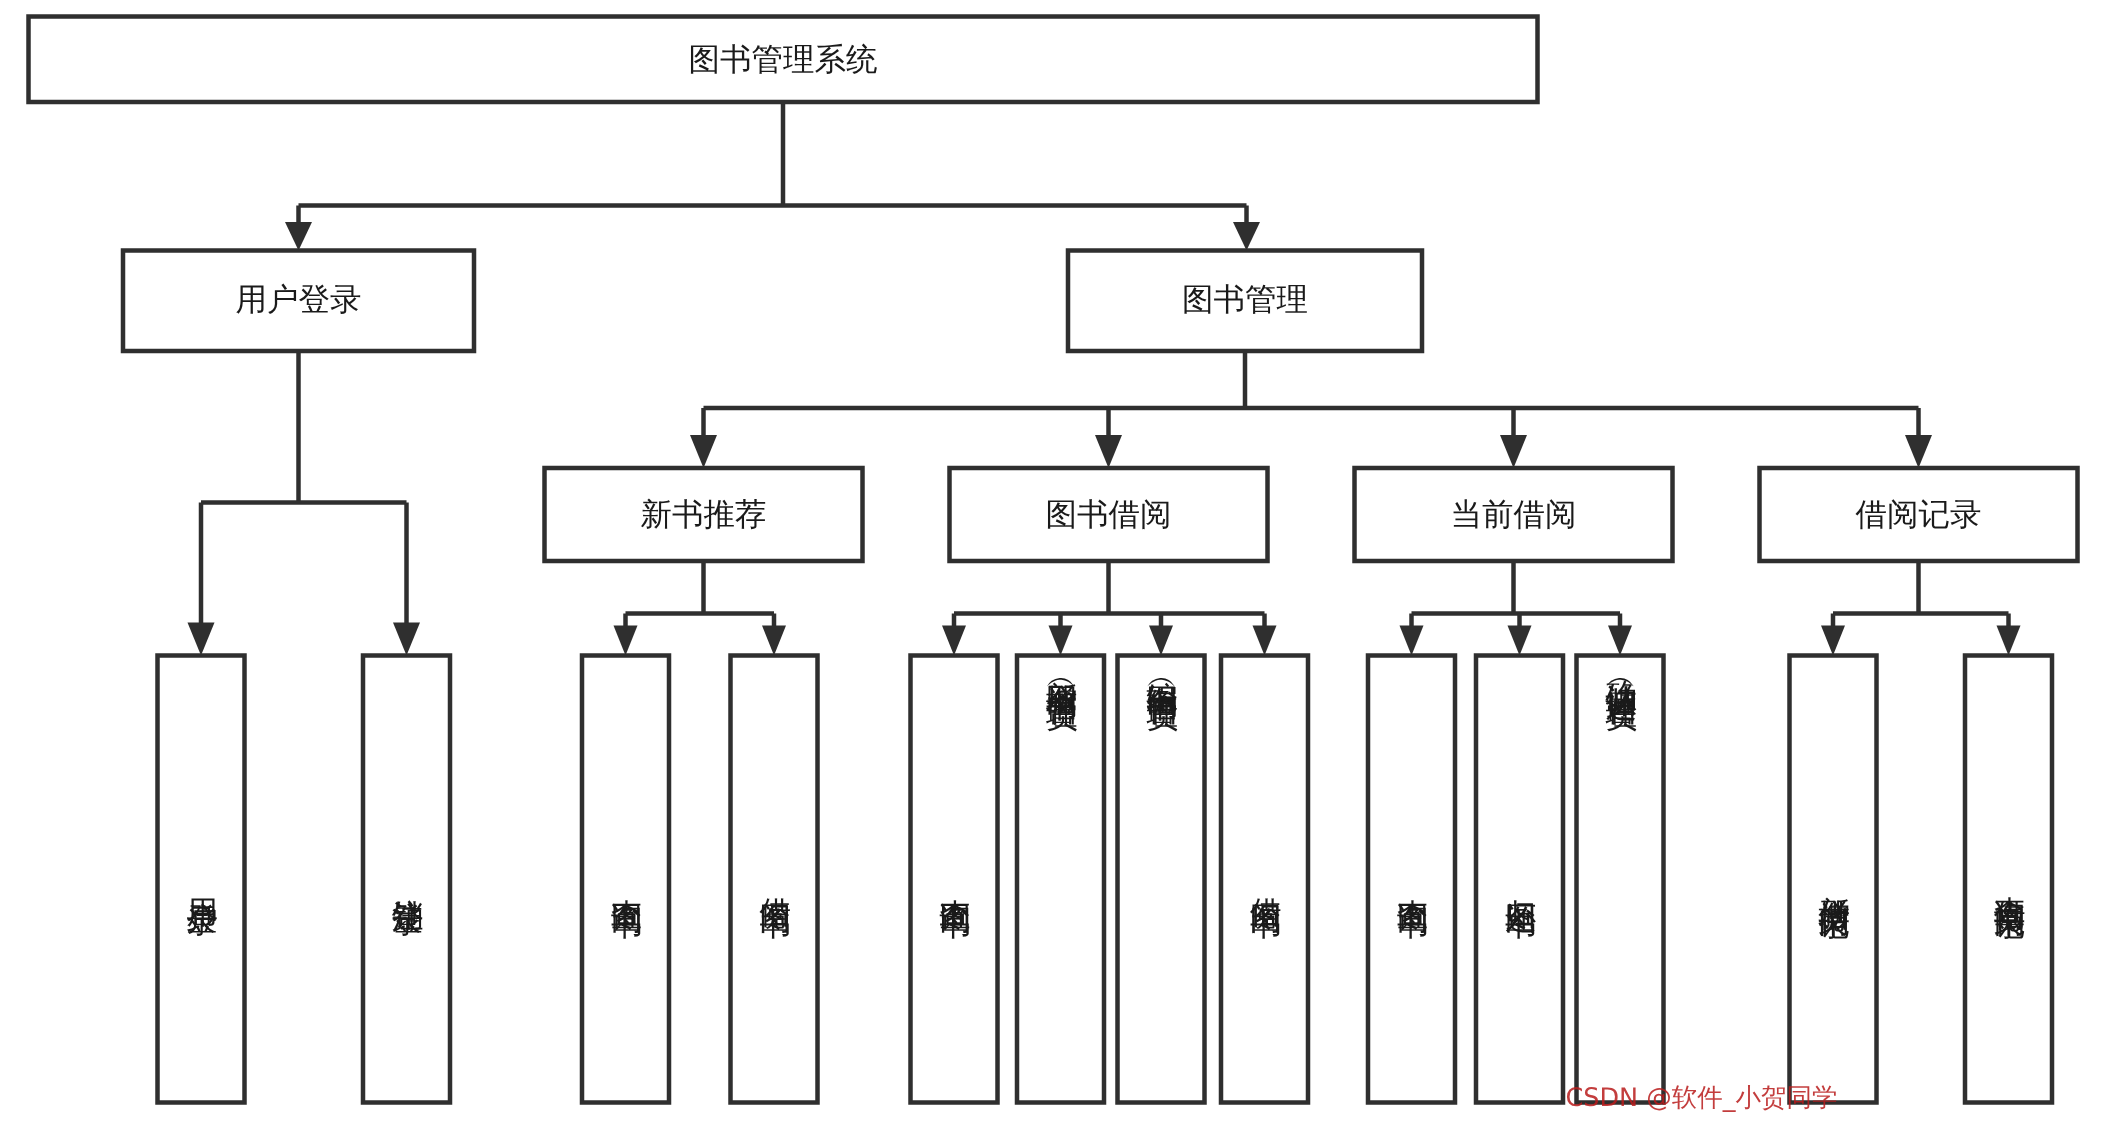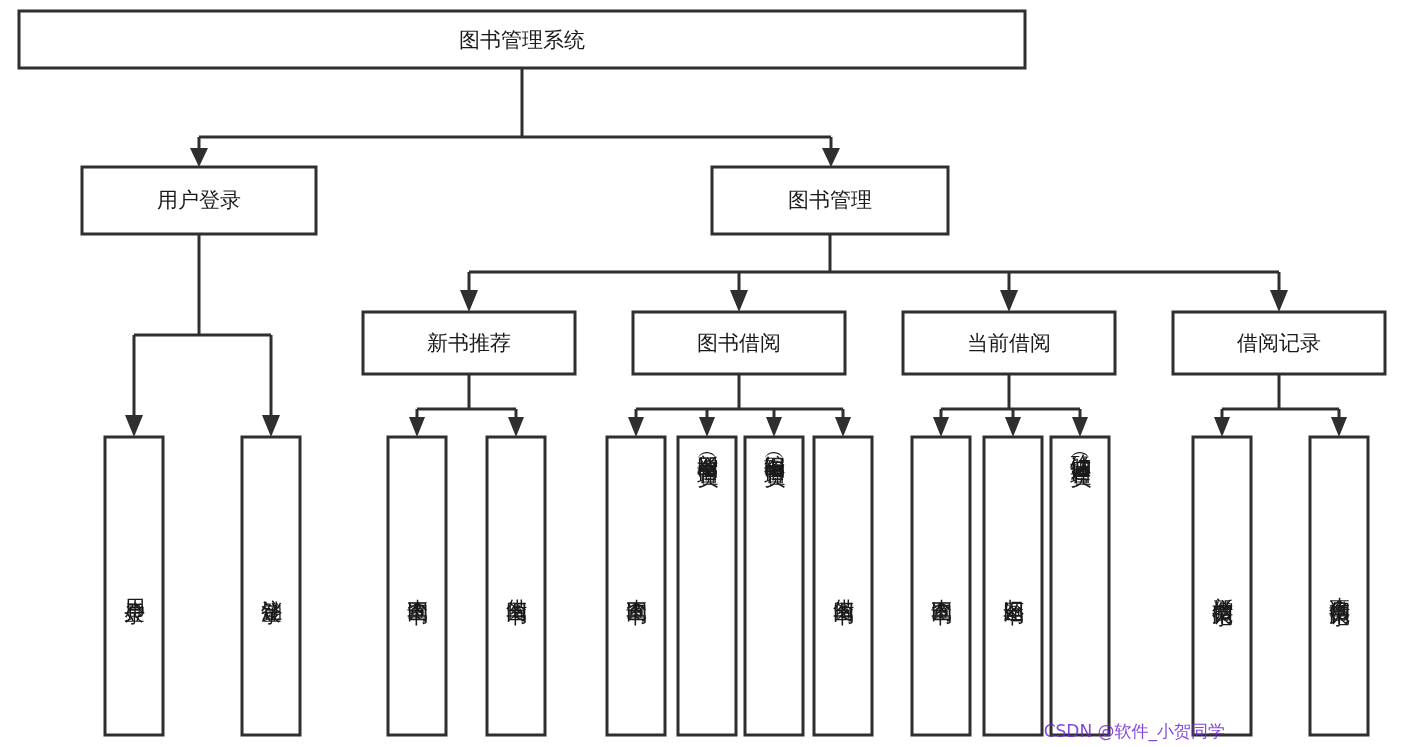--- a/index.html
+++ b/index.html
@@ -64,21 +64,21 @@
     text-align: center;
     white-space: nowrap;
     pointer-events: none;
   }
   .watermark {
     position: absolute;
     right: 8px;
     bottom: 4px;
     font-family: "DejaVu Sans", "Liberation Sans", sans-serif;
     font-size: 17px;
-    color: #6d28d9;
+    color: #b91c1c;
     opacity: 0.85;
     white-space: nowrap;
   }
 </style>
 </head>
 <body>
 
 <div id="diagram-root">
 
   <svg id="tree-svg" viewBox="0 0 1405 747" xmlns="http://www.w3.org/2000/svg">

